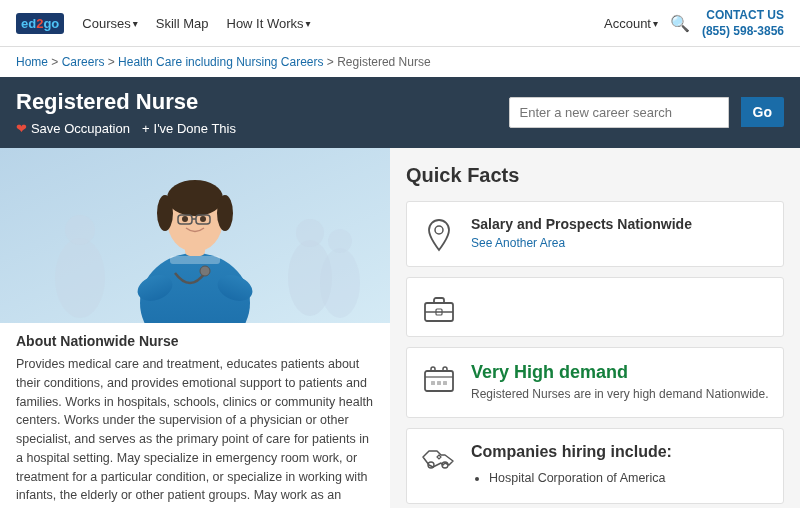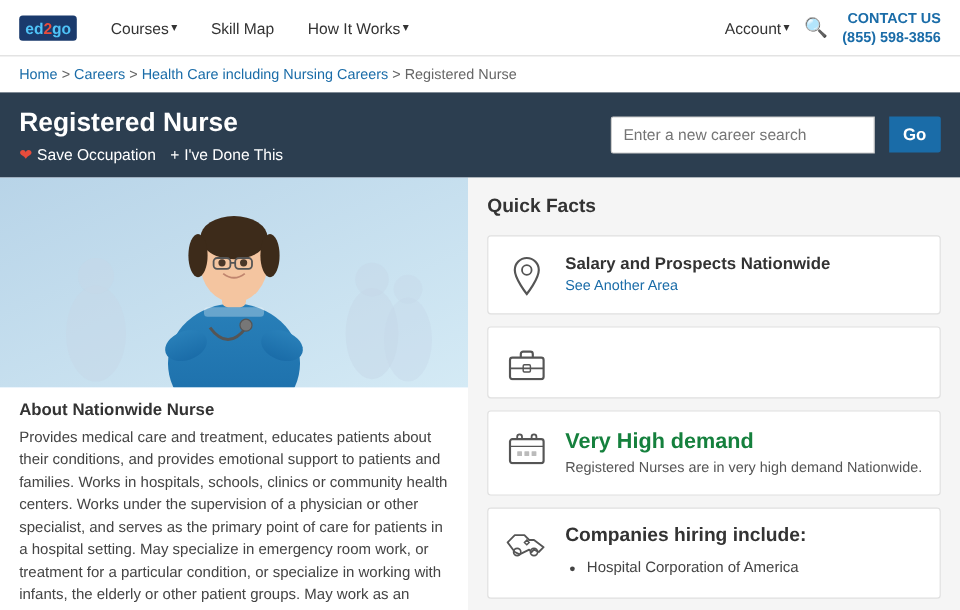--- a/index.html
+++ b/index.html
@@ -1,20 +1,20 @@
 <!DOCTYPE html>
 <html><head>
   <meta charset="utf-8">
   <style>
     * { box-sizing: border-box; margin: 0; padding: 0; }
     body { font-family: Arial, sans-serif; font-size: 14px; color: #333; background: #fff; width: 800px; }
 
     
     .nav { display: flex; align-items: center; justify-content: space-between; padding: 8px 16px; border-bottom: 1px solid #ddd; background: #fff; }
-    .nav-left { display: flex; align-items: center; gap: 28px; }
+    .nav-left { display: flex; align-items: center; gap: 18px; }
     .nav-logo { display: flex; align-items: center; }
     .logo-box { background: #1a3a6c; color: #fff; font-weight: bold; font-size: 13px; padding: 3px 5px; border-radius: 3px; }
     .logo-box span.red { color: #e74c3c; }
     .nav-link { color: #333; font-size: 13px; text-decoration: none; cursor: pointer; display: flex; align-items: center; gap: 2px; }
     .nav-right { display: flex; align-items: center; gap: 12px; }
     .contact-block { text-align: right; }
     .contact-link { color: #1a6ca8; font-size: 12px; font-weight: bold; text-decoration: none; display: block; }
     .contact-phone { color: #1a6ca8; font-size: 12px; font-weight: bold; }
     .search-icon-nav { color: #555; font-size: 16px; cursor: pointer; }
 
@@ -41,21 +41,21 @@
     
     .left-col { flex: 0 0 390px; padding: 0; }
     .nurse-placeholder { width: 100%; height: 175px; background: linear-gradient(180deg, #c8daf0 0%, #e8f4fd 100%); display: flex; align-items: flex-end; justify-content: center; position: relative; overflow: hidden; }
     
     .left-text { padding: 10px 16px; }
     .about-title { font-size: 14px; font-weight: bold; margin-bottom: 6px; }
     .about-text { font-size: 12.5px; line-height: 1.5; color: #444; margin-bottom: 10px; }
 
     
     .right-col { flex: 1; background: #f5f5f5; padding: 16px; }
-    .quick-facts-title { font-size: 16px; font-weight: bold; margin-bottom: 14px; color: #333; }
+    .quick-facts-title { font-size: 20px; font-weight: bold; margin-bottom: 14px; color: #333; }
 
     .fact-card { background: #fff; border: 1px solid #e0e0e0; border-radius: 3px; padding: 14px 14px; margin-bottom: 10px; display: flex; align-items: flex-start; gap: 14px; }
     .fact-icon { flex: 0 0 36px; display: flex; align-items: center; justify-content: center; margin-top: 2px; }
     .fact-body { flex: 1; }
     .fact-title { font-size: 14px; font-weight: bold; color: #333; margin-bottom: 2px; }
     .fact-link { color: #1a6ca8; font-size: 12px; text-decoration: none; cursor: pointer; }
     .fact-salary { font-size: 18px; font-weight: bold; color: #333; margin-bottom: 3px; }
     .fact-sub { font-size: 12px; color: #555; line-height: 1.4; }
     .fact-demand { font-size: 18px; font-weight: bold; color: #15803d; margin-bottom: 3px; }
     .companies-title { font-size: 16px; font-weight: bold; color: #333; margin-bottom: 6px; }

